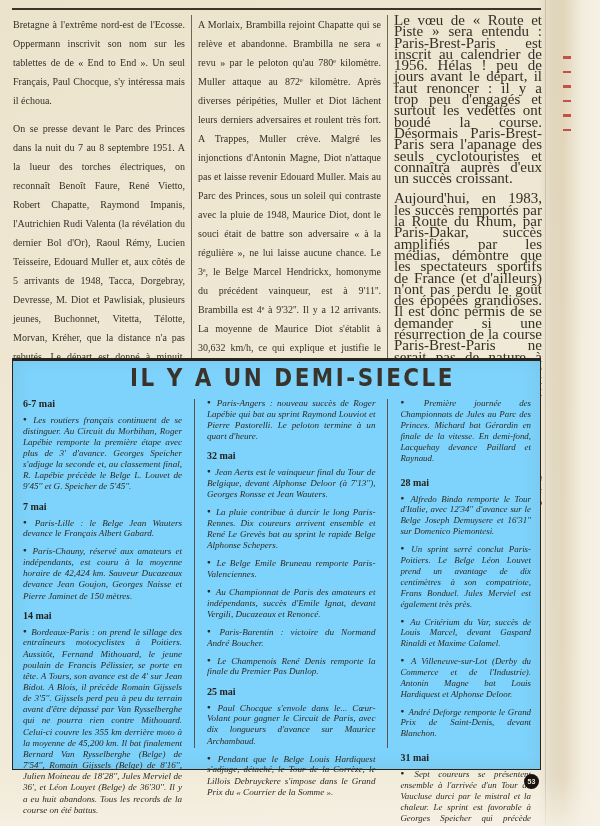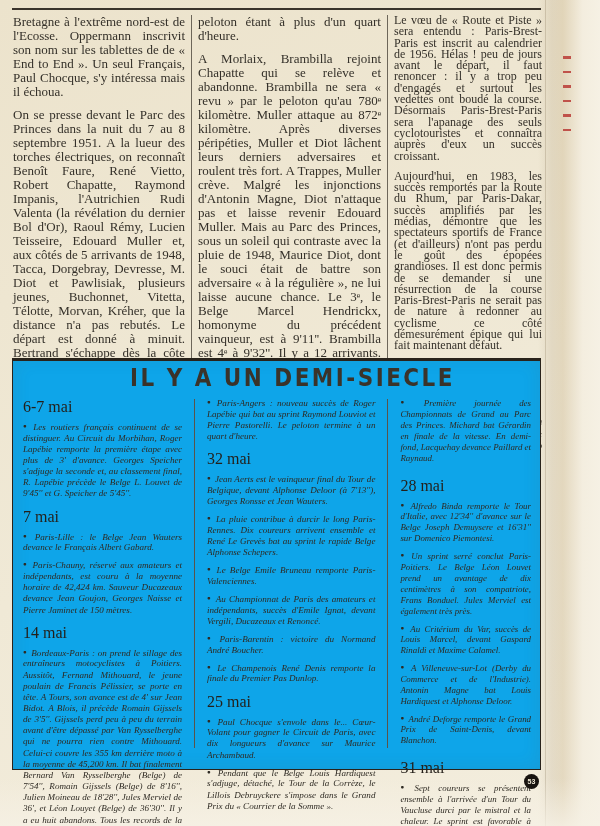--- a/index.html
+++ b/index.html
@@ -19,41 +19,41 @@
 
   .top-rule{position:absolute;left:12px;top:8px;width:529px;height:1.5px;background:#3a342b;}
 
   
   .article{position:absolute;left:13px;top:15px;width:529px;display:flex;}
   .acol{hyphens:auto;}
   .acol1{width:172px;}
   .acol2{width:183px;}
   .acol3{width:148px;}
   .vrule{width:1px;background:#6d6659;margin:0 6px;}
-  .para{font-size:13px;line-height:14px;text-align:justify;margin:0 0 9px 0;}
-  .acol3 .para{font-size:12px;line-height:11.3px;}
+  .para{font-size:10px;line-height:19px;text-align:justify;margin:0 0 9px 0;}
+  .acol3 .para{font-size:15px;line-height:11.3px;}
   .signature{font-family:"Liberation Sans", sans-serif;font-weight:bold;font-size:16px;
     text-align:center;margin:13px 0 15px 0;letter-spacing:0.2px;color:#262220;}
   .note{font-style:italic;font-size:9.6px;line-height:12.2px;text-align:justify;}
 
   
   .box{position:absolute;left:12px;top:358px;width:529px;height:412px;box-sizing:border-box;
-    background:#0ea5e9;border:1.6px solid #29231b;border-top:none;
+    background:#7dd3fc;border:1.6px solid #29231b;border-top:none;
     box-shadow:inset 0 0 18px rgba(90,80,60,0.12);}
   .box-topbar{height:3px;background:#29231b;}
   .banner{height:32px;display:flex;align-items:center;justify-content:center;}
   .banner-title{font-family:"DejaVu Sans", sans-serif;font-weight:900;font-size:21.5px;
     letter-spacing:2.5px;color:#3a332a;transform:scaleY(1.12) translateX(16px);white-space:nowrap;}
   .box-cols{display:flex;padding:3px 9px 0 10px;height:362px;}
   .bcol{hyphens:auto;}
   .bcol1{width:168px;}
   .bcol2{width:178px;}
   .bcol3{width:138px;display:flex;flex-direction:column;}
   .bvrule{width:1px;background:#5a544a;margin:3px 12px 10px 12px;}
-  .date{font-size:16px;font-weight:normal;margin:8px 0 4px 0;color:#241f19;}
+  .date{font-size:10px;font-weight:bold;margin:8px 0 4px 0;color:#241f19;}
   .bcol .date:first-child{margin-top:2px;}
   .item{font-style:italic;font-size:9.1px;line-height:11.15px;text-align:justify;margin:0 0 5px 0;color:#2e2a23;}
   .bcol3 .item{font-size:8.9px;line-height:11px;}
   .blt{font-style:normal;font-size:6.2px;vertical-align:1.5px;margin-right:4px;}
 
   .page-badge{position:absolute;left:524px;top:774px;width:15px;height:15px;border-radius:50%;
     background:#181410;color:#efe8d6;font-family:"Liberation Sans", sans-serif;font-weight:bold;
     font-size:7px;display:flex;align-items:center;justify-content:center;}
 </style>
 </head>
@@ -65,21 +65,20 @@
 <div class="stitches"></div>
 <div class="top-rule"></div>
 
 <div class="article">
   <div class="acol acol1">
     <p class="para">Bretagne à l'extrême nord-est de l'Ecosse. Oppermann inscrivit son nom sur les tablettes de de « End to End ». Un seul Français, Paul Chocque, s'y intéressa mais il échoua.</p>
     <p class="para">On se presse devant le Parc des Princes dans la nuit du 7 au 8 septembre 1951. A la lueur des torches électriques, on reconnaît Benoît Faure, René Vietto, Robert Chapatte, Raymond Impanis, l'Autrichien Rudi Valenta (la révélation du dernier Bol d'Or), Raoul Rémy, Lucien Teisseire, Edouard Muller et, aux côtés de 5 arrivants de 1948, Tacca, Dorgebray, Devresse, M. Diot et Pawlisiak, plusieurs jeunes, Buchonnet, Vitetta, Télotte, Morvan, Kréher, que la distance n'a pas rebutés. Le départ est donné à minuit. Bertrand s'échappe dès la côte de Saint-Cloud. Il n'est rejoint qu'à Mortagne par Lévêque, Morvan, Marcel Dupont, Chapatte, Impanis, Vietto, Télotte et Kréher. Après le regroupement d'Alençon, il faut attendre le 508ᵉ km pour voir Chapatte porter une attaque sérieuse qui lui permet de virer à Brest 8'40'' avant Brambilla, le</p>
   </div>
   <div class="vrule"></div>
   <div class="acol acol2">
-    <p class="para">peloton étant à plus d'un quart d'heure.</p>
     <p class="para">A Morlaix, Brambilla rejoint Chapatte qui se relève et abandonne. Brambilla ne sera « revu » par le peloton qu'au 780ᵉ kilomètre. Muller attaque au 872ᵉ kilomètre. Après diverses péripéties, Muller et Diot lâchent leurs derniers adversaires et roulent très fort. A Trappes, Muller crève. Malgré les injonctions d'Antonin Magne, Diot n'attaque pas et laisse revenir Edouard Muller. Mais au Parc des Princes, sous un soleil qui contraste avec la pluie de 1948, Maurice Diot, dont le souci était de battre son adversaire « à la régulière », ne lui laisse aucune chance. Le 3ᵉ, le Belge Marcel Hendrickx, homonyme du précédent vainqueur, est à 9'11''. Brambilla est 4ᵉ à 9'32''. Il y a 12 arrivants. La moyenne de Maurice Diot s'établit à 30,632 km/h, ce qui explique et justifie le titre de « Route et Piste » : « Paris-Brest et retour n'est plus uniquement une course de grand fond mais, aussi, une course de vitesse qui gagnerait à être organisée tous les cinq ans ».</p>
   </div>
   <div class="vrule"></div>
   <div class="acol acol3">
     <p class="para">Le vœu de « Route et Piste » sera entendu : Paris-Brest-Paris est inscrit au calendrier de 1956. Hélas ! peu de jours avant le départ, il faut renoncer : il y a trop peu d'engagés et surtout les vedettes ont boudé la course. Désormais Paris-Brest-Paris sera l'apanage des seuls cyclotouristes et connaîtra auprès d'eux un succès croissant.</p>
     <p class="para">Aujourd'hui, en 1983, les succès remportés par la Route du Rhum, par Paris-Dakar, succès amplifiés par les médias, démontre que les spectateurs sportifs de France (et d'ailleurs) n'ont pas perdu le goût des épopées grandioses. Il est donc permis de se demander si une résurrection de la course Paris-Brest-Paris ne serait pas de nature à redonner au cyclisme ce côté démesurément épique qui lui fait maintenant défaut.</p>
     <div class="signature">Pierre Weecxsteen.</div>
     <p class="note">Nous publierons dans notre prochain numéro la suite de l'article « Vel'd'Hiv' de légende » (voir numéro 89).</p>
   </div>
 </div>
@@ -113,21 +112,21 @@
       <p class="item"><span class="blt">●</span><span>Paris-Barentin : victoire du Normand André Boucher.</span></p>
       <p class="item"><span class="blt">●</span><span>Le Champenois René Denis remporte la finale du Premier Pas Dunlop.</span></p>
       <h3 class="date">25 mai</h3>
       <p class="item"><span class="blt">●</span><span>Paul Chocque s'envole dans le... Cœur-Volant pour gagner le Circuit de Paris, avec dix longueurs d'avance sur Maurice Archambaud.</span></p>
       <p class="item"><span class="blt">●</span><span>Pendant que le Belge Louis Hardiquest s'adjuge, détaché, le Tour de la Corrèze, le Lillois Debruyckere s'impose dans le Grand Prix du « Courrier de la Somme ».</span></p>
     </div>
 
     <div class="bvrule"></div>
 
     <div class="bcol bcol3">
-      <p class="item"><span class="blt">●</span><span>Première journée des Championnats de Grand au Parc des Princes. Michard bat Gérardin en finale de la vitesse. En demi-fond, Lacquehay devance Paillard et Raynaud.</span></p>
+      <p class="item"><span class="blt">●</span><span>Première journée des Championnats de Jules au Parc des Princes. Michard bat Gérardin en finale de la vitesse. En demi-fond, Lacquehay devance Paillard et Raynaud.</span></p>
       <h3 class="date">28 mai</h3>
       <p class="item"><span class="blt">●</span><span>Alfredo Binda remporte le Tour d'Italie, avec 12'34'' d'avance sur le Belge Joseph Demuysere et 16'31'' sur Domenico Piemontesi.</span></p>
       <p class="item"><span class="blt">●</span><span>Un sprint serré conclut Paris-Poitiers. Le Belge Léon Louvet prend un avantage de dix centimètres à son compatriote, Frans Bonduel. Jules Merviel est également très près.</span></p>
       <p class="item"><span class="blt">●</span><span>Au Critérium du Var, succès de Louis Marcel, devant Gaspard Rinaldi et Maxime Calamel.</span></p>
       <p class="item"><span class="blt">●</span><span>A Villeneuve-sur-Lot (Derby du Commerce et de l'Industrie). Antonin Magne bat Louis Hardiquest et Alphonse Deloor.</span></p>
       <p class="item"><span class="blt">●</span><span>André Deforge remporte le Grand Prix de Saint-Denis, devant Blanchon.</span></p>
       <h3 class="date">31 mai</h3>
       <p class="item"><span class="blt">●</span><span>Sept coureurs se présentent ensemble à l'arrivée d'un Tour du Vaucluse durci par le mistral et la chaleur. Le sprint est favorable à Georges Speicher qui précède l'Autrichien Max Bulla, le Belge Louis Hardiquest et Maurice Archambaud.</span></p>
 
     </div>

